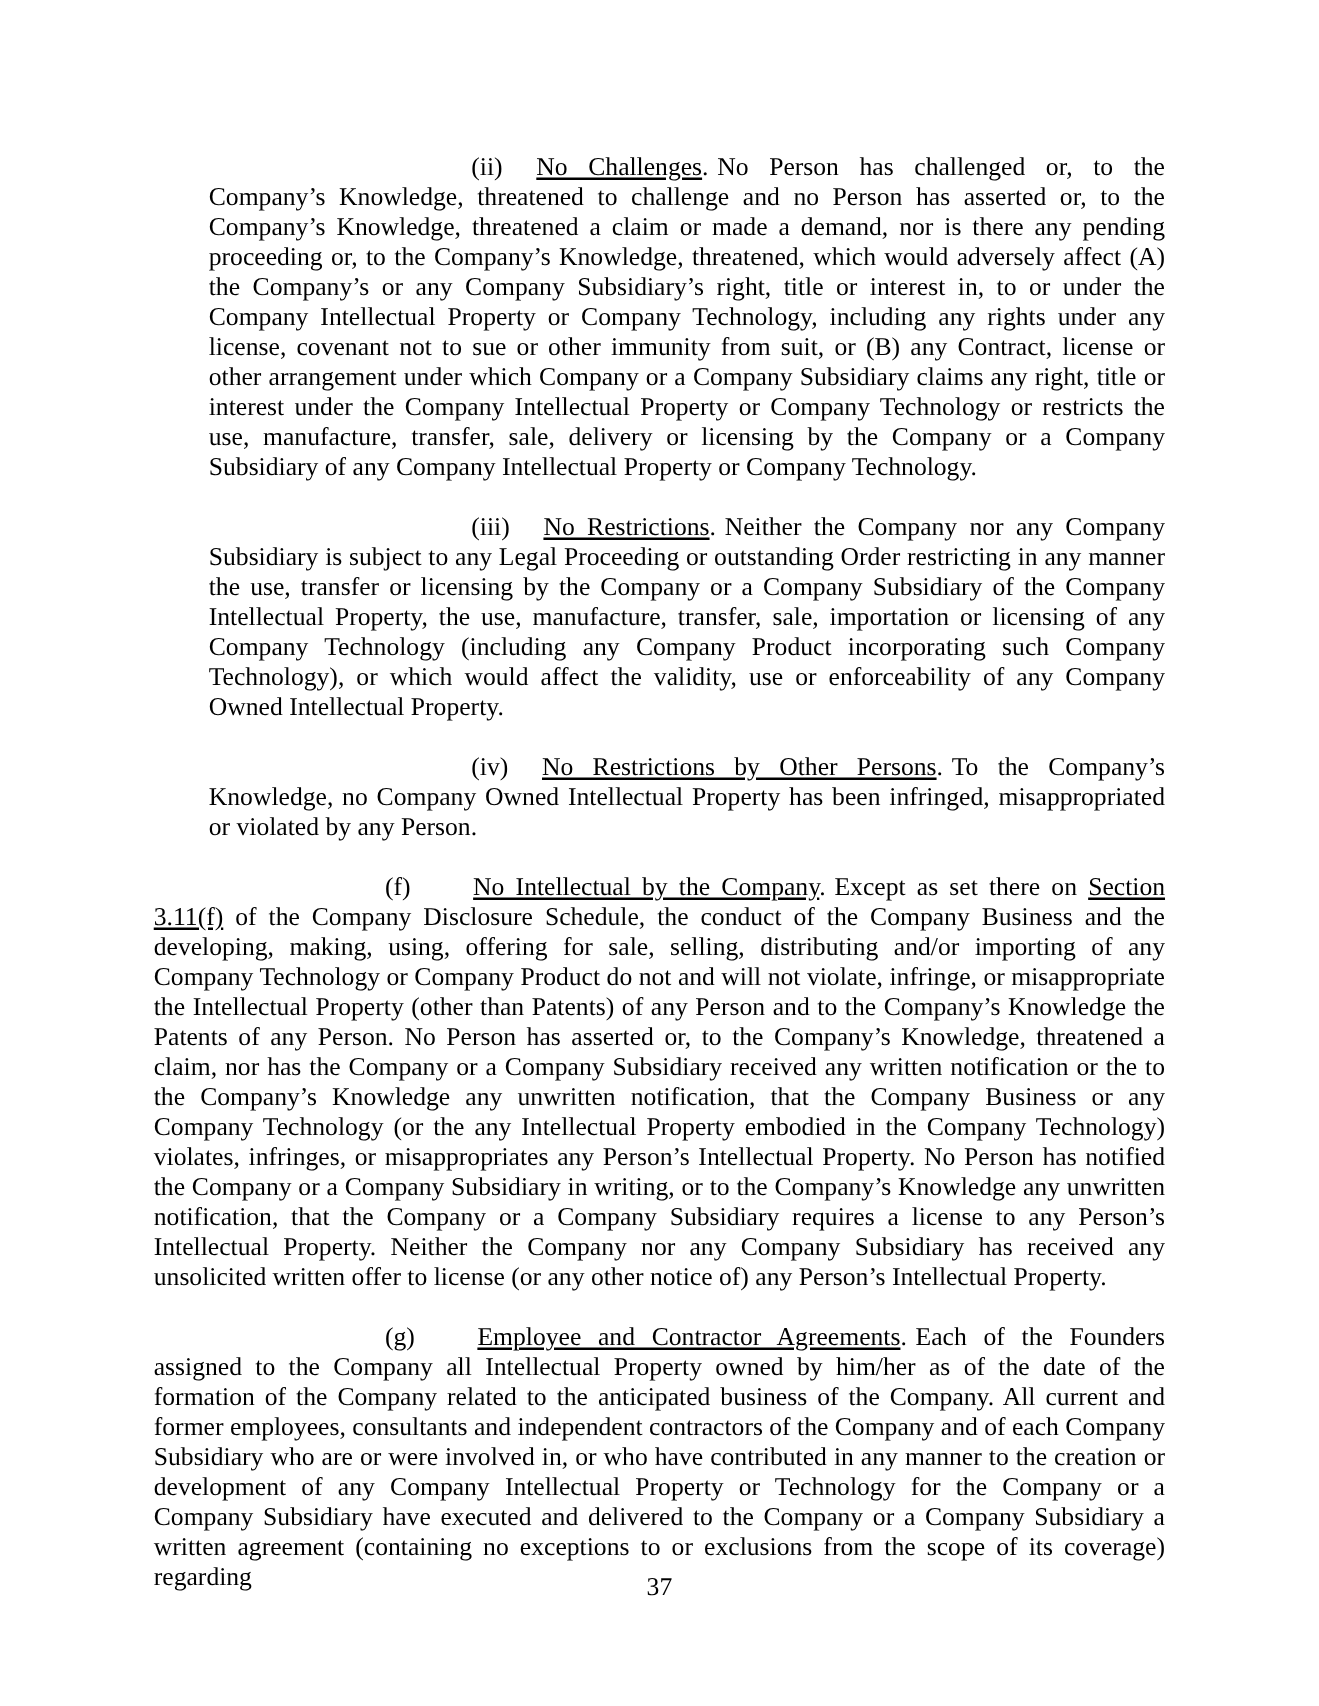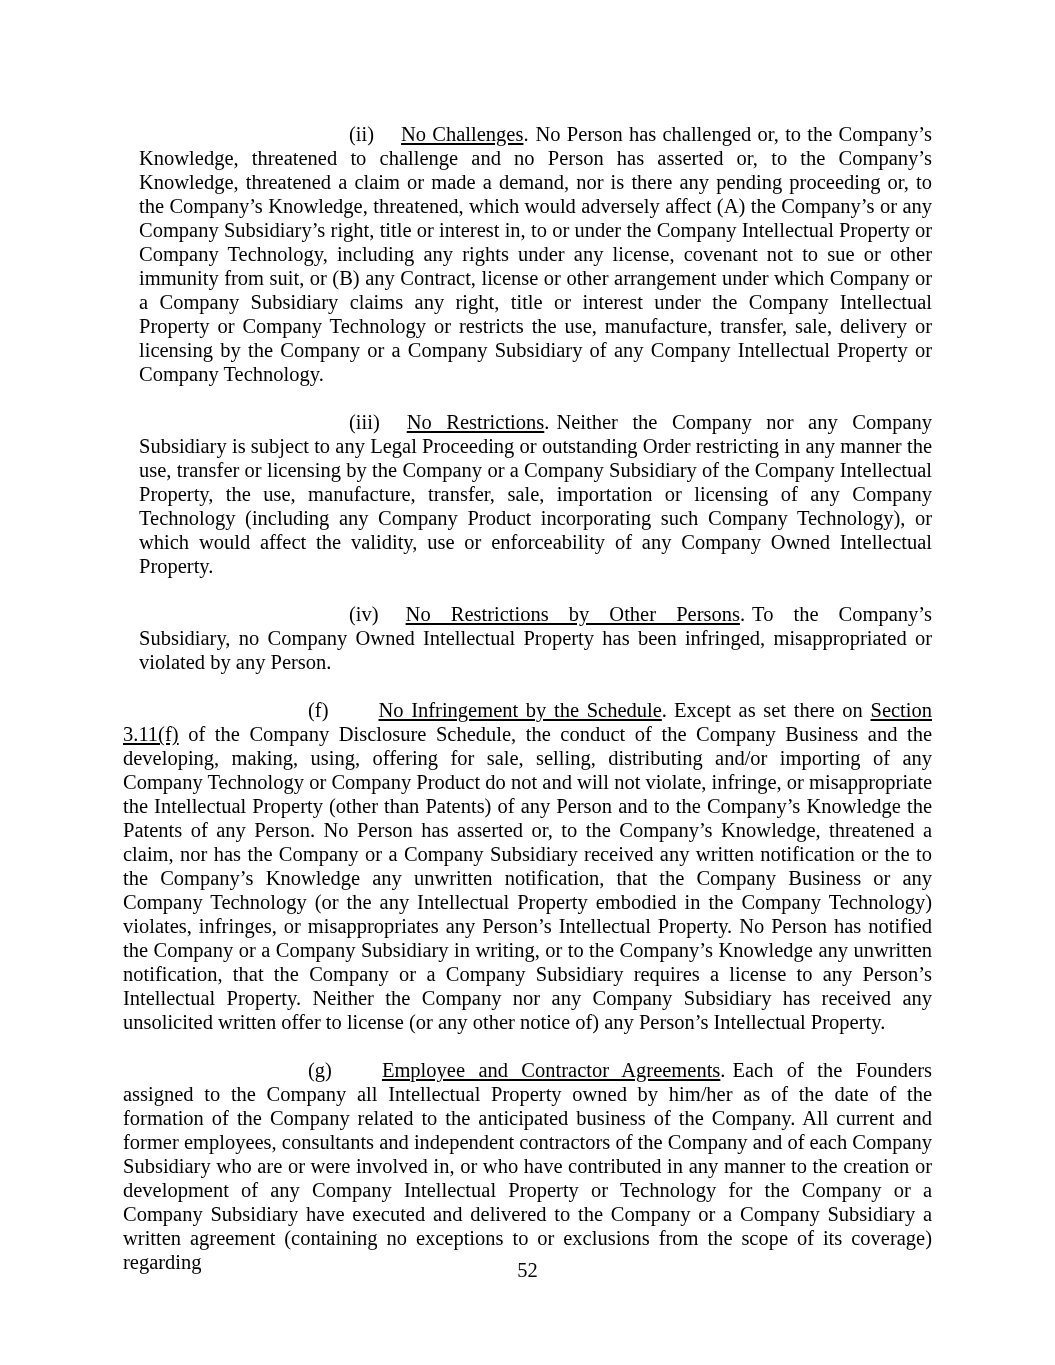--- a/index.html
+++ b/index.html
@@ -25,21 +25,21 @@
     top: 122px;
     width: 809px;
     text-align: justify;
     hyphens: none;
   }
   p.para {
     margin: 0 0 24px 0;
     padding: 0;
   }
   p.para.sub {
-    margin-left: 16px;
+    margin-left: 44px;
     text-indent: 210px;
   }
   p.para.main {
     text-indent: 185px;
   }
   .clause-heading,
   .section-reference {
     text-decoration: underline;
   }
   .tab {
@@ -64,24 +64,24 @@
 </head>
 <body>
 
 <div class="page">
   <div class="content">
 
     <p class="para sub"><span>(ii)</span><span class="tab tab-sub"></span><span class="clause-heading">No Challenges</span><span>.</span><span class="gap2"></span><span>No Person has challenged or, to the Company’s Knowledge, threatened to challenge and no Person has asserted or, to the Company’s Knowledge, threatened a claim or made a demand, nor is there any pending proceeding or, to the Company’s Knowledge, threatened, which would adversely affect (A) the Company’s or any Company Subsidiary’s right, title or interest in, to or under the Company Intellectual Property or Company Technology, including any rights under any license, covenant not to sue or other immunity from suit, or (B) any Contract, license or other arrangement under which Company or a Company Subsidiary claims any right, title or interest under the Company Intellectual Property or Company Technology or restricts the use, manufacture, transfer, sale, delivery or licensing by the Company or a Company Subsidiary of any Company Intellectual Property or Company Technology.</span></p>
 
     <p class="para sub"><span>(iii)</span><span class="tab tab-sub"></span><span class="clause-heading">No Restrictions</span><span>.</span><span class="gap2"></span><span>Neither the Company nor any Company Subsidiary is subject to any Legal Proceeding or outstanding Order restricting in any manner the use, transfer or licensing by the Company or a Company Subsidiary of the Company Intellectual Property, the use, manufacture, transfer, sale, importation or licensing of any Company Technology (including any Company Product incorporating such Company Technology), or which would affect the validity, use or enforceability of any Company Owned Intellectual Property.</span></p>
 
-    <p class="para sub"><span>(iv)</span><span class="tab tab-sub"></span><span class="clause-heading">No Restrictions by Other Persons</span><span>.</span><span class="gap2"></span><span>To the Company’s Subsidiary, no Company Owned Intellectual Property has been infringed, misappropriated or violated by any Person.</span></p>
+    <p class="para sub"><span>(iv)</span><span class="tab tab-sub"></span><span class="clause-heading">No Restrictions by Other Persons</span><span>.</span><span class="gap2"></span><span>To the Company’s Knowledge, no Company Owned Intellectual Property has been infringed, misappropriated or violated by any Person.</span></p>
 
-    <p class="para main"><span>(f)</span><span class="tab tab-main"></span><span class="clause-heading">No Infringement by the Schedule</span><span>.</span><span class="gap2"></span><span>Except as set there on</span>
+    <p class="para main"><span>(f)</span><span class="tab tab-main"></span><span class="clause-heading">No Intellectual by the Company</span><span>.</span><span class="gap2"></span><span>Except as set there on</span>
 <span class="section-reference">Section 3.11(f)</span>
 <span>of the Company Disclosure Schedule, the conduct of the Company Business and the developing, making, using, offering for sale, selling, distributing and/or importing of any Company Technology or Company Product do not and will not violate, infringe, or misappropriate the Intellectual Property (other than Patents) of any Person and to the Company’s Knowledge the Patents of any Person. No Person has asserted or, to the Company’s Knowledge, threatened a claim, nor has the Company or a Company Subsidiary received any written notification or the to the Company’s Knowledge any unwritten notification, that the Company Business or any Company Technology (or the any Intellectual Property embodied in the Company Technology) violates, infringes, or misappropriates any Person’s Intellectual Property. No Person has notified the Company or a Company Subsidiary in writing, or to the Company’s Knowledge any unwritten notification, that the Company or a Company Subsidiary requires a license to any Person’s Intellectual Property. Neither the Company nor any Company Subsidiary has received any unsolicited written offer to license (or any other notice of) any Person’s Intellectual Property.</span></p>
 
     <p class="para main"><span>(g)</span><span class="tab tab-main"></span><span class="clause-heading">Employee and Contractor Agreements</span><span>.</span><span class="gap2"></span><span>Each of the Founders assigned to the Company all Intellectual Property owned by him/her as of the date of the formation of the Company related to the anticipated business of the Company. All current and former employees, consultants and independent contractors of the Company and of each Company Subsidiary who are or were involved in, or who have contributed in any manner to the creation or development of any Company Intellectual Property or Technology for the Company or a Company Subsidiary have executed and delivered to the Company or a Company Subsidiary a written agreement (containing no exceptions to or exclusions from the scope of its coverage) regarding</span></p>
 
   </div>
 
-  <div class="footer">52</div>
+  <div class="footer">37</div>
 </div>
 
 </body></html>

